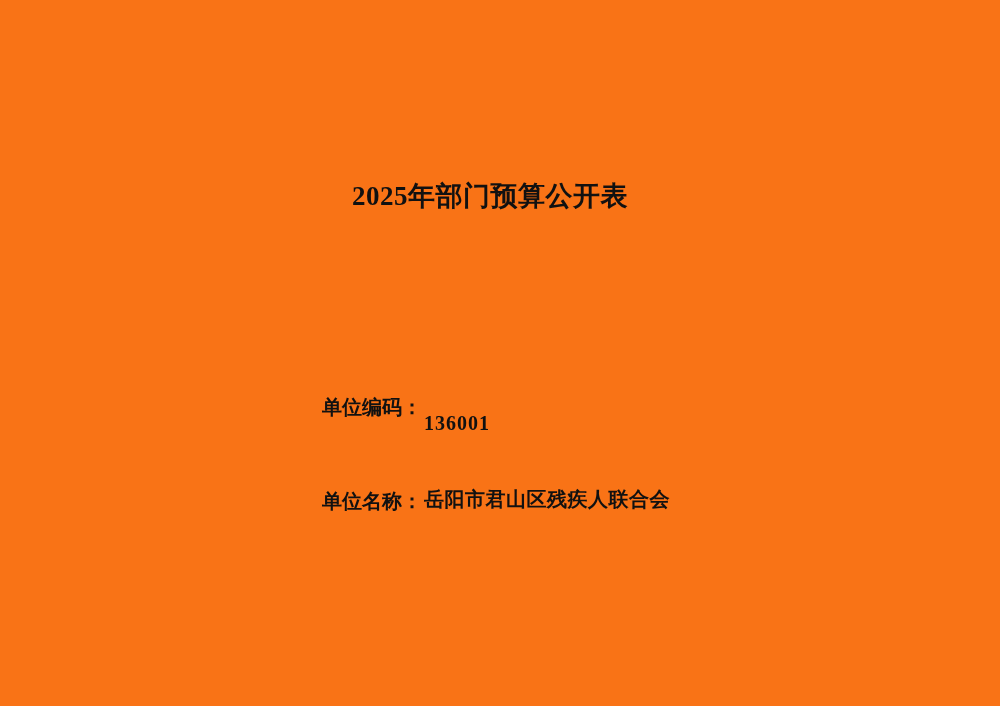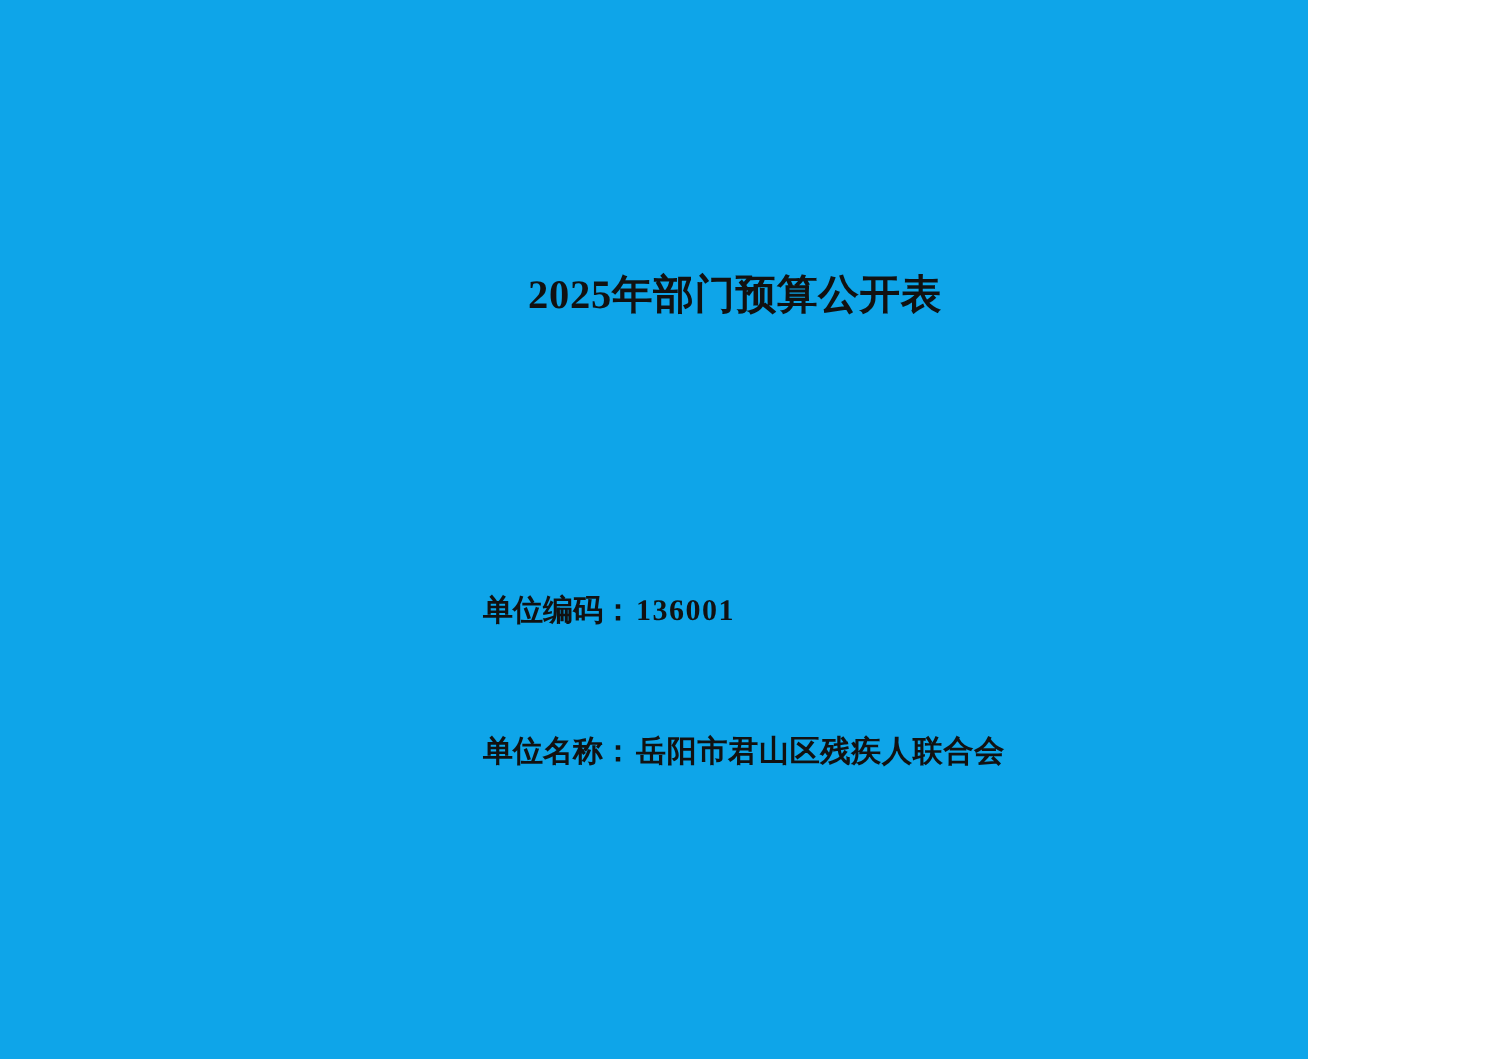--- a/index.html
+++ b/index.html
@@ -5,23 +5,23 @@
   * { margin: 0; padding: 0; box-sizing: border-box; }
   html, body {
     width: 1000px;
     height: 706px;
     background: #ffffff;
     overflow: hidden;
     font-family: "Liberation Sans", sans-serif;
   }
   .page {
     position: relative;
-    width: 872px;
+    width: 1000px;
     height: 706px;
-    background: #0ea5e9;
+    background: #f97316;
     color: #000000;
   }
   .doc-title {
     position: absolute;
     left: 352px;
     top: 183px;
     font-family: "Liberation Serif", serif;
     font-weight: 700;
     font-size: 27px;
     letter-spacing: 0.5px;
@@ -48,23 +48,24 @@
     white-space: nowrap;
     line-height: 1.1;
   }
   .row-code .field-label,
   .row-code .field-value { top: 396px; }
   .row-name .field-label,
   .row-name .field-value { top: 490px; }
   .value-code {
     font-family: "Liberation Serif", serif;
     letter-spacing: 1px;
+    margin-top: 16px;
   }
   .value-name {
-    font-family: Liberation Serif, serif;
+    font-family: Liberation Mono, monospace;
     letter-spacing: 0.5px;
   }
 </style>
 </head>
 <body>
 
 <div class="page">
 
   <div class="doc-title">2025年部门预算公开表</div>
 

